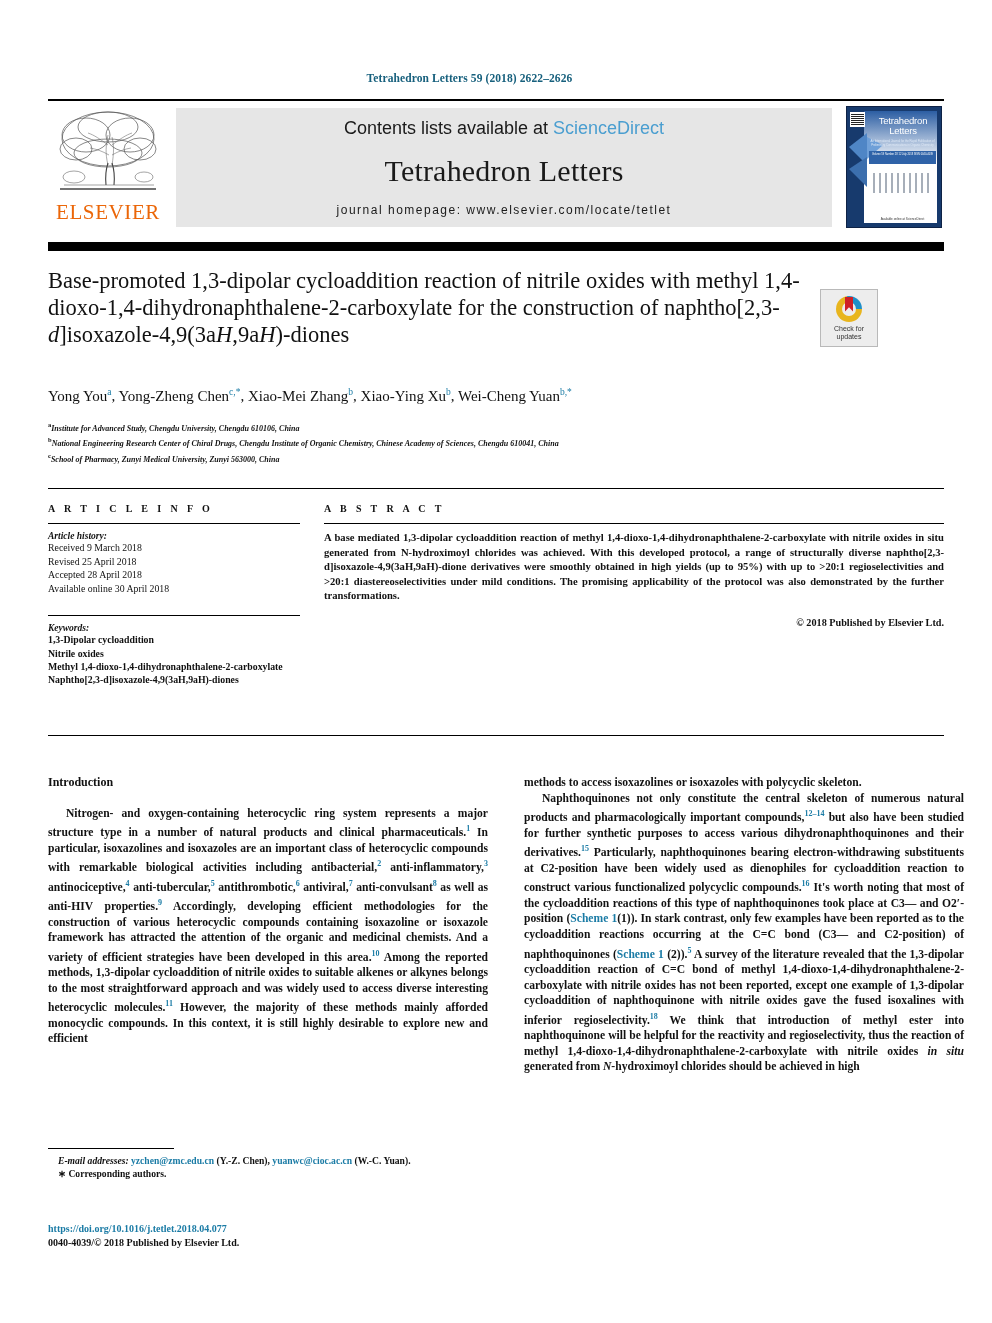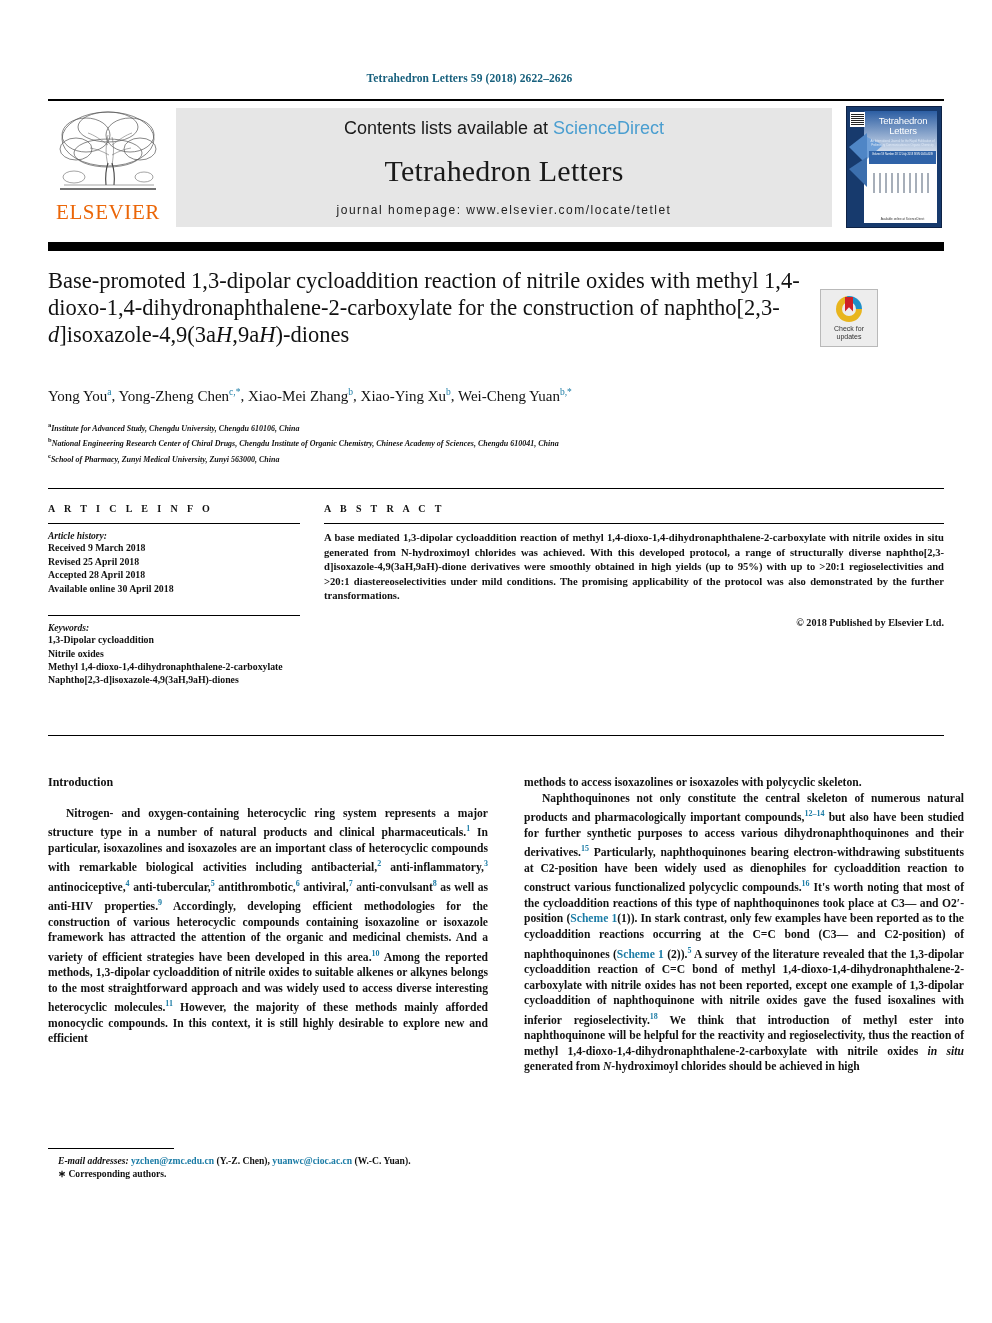--- a/index.html
+++ b/index.html
@@ -291,21 +291,21 @@
   }
   .info-label {
     font-family: "Liberation Serif", serif;
     font-style: italic;
     font-weight: bold;
     font-size: 9.5px;
     color: #111;
   }
   .info-line {
     font-family: "Liberation Serif", serif;
-    font-weight: bold;
+    font-weight: normal;
     font-size: 9.8px;
     line-height: 13.6px;
     color: #111;
   }
   .kw-line {
     font-family: "Liberation Serif", serif;
     font-weight: bold;
     font-size: 9.8px;
     line-height: 13.3px;
     color: #111;
@@ -562,14 +562,18 @@
     <div style="text-indent:10px">
       <span class="em">E-mail addresses:</span>
       <a href="#">yzchen@zmc.edu.cn</a>
       <span>(Y.-Z. Chen),</span>
       <a href="#">yuanwc@cioc.ac.cn</a>
       <span>(W.-C. Yuan).</span>
     </div>
     <div style="text-indent:10px">∗ Corresponding authors.</div>
   </div>
 
+  <div class="doi-block">
+    <div><a href="#">https://doi.org/10.1016/j.tetlet.2018.04.077</a></div>
+    <div>0040-4039/© 2018 Published by Elsevier Ltd.</div>
+  </div>
 
 </div>
 
 </body></html>

